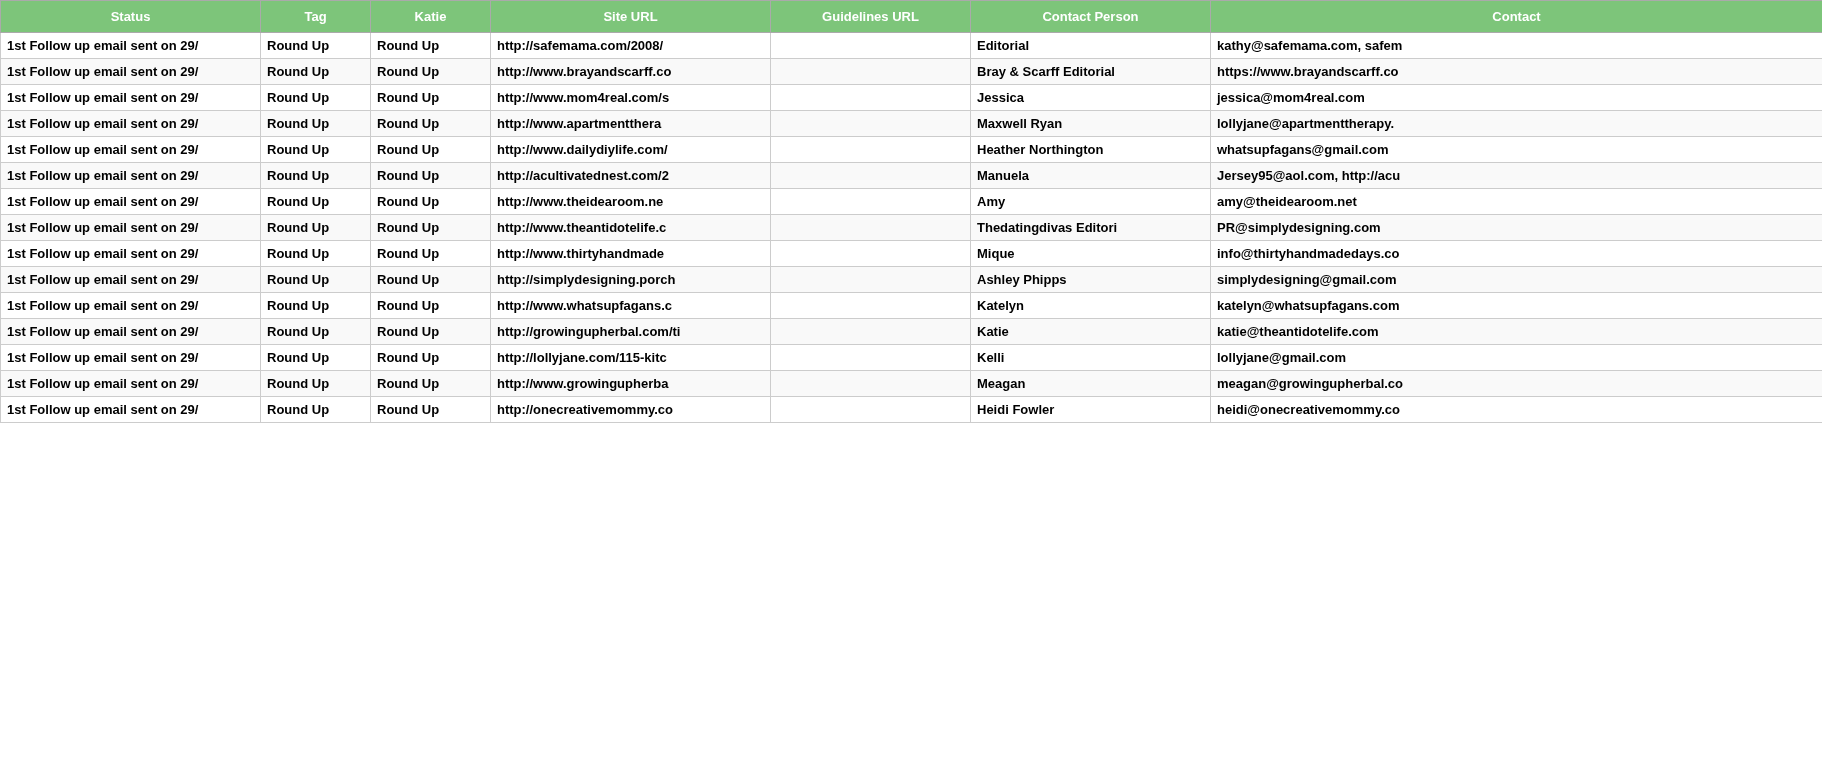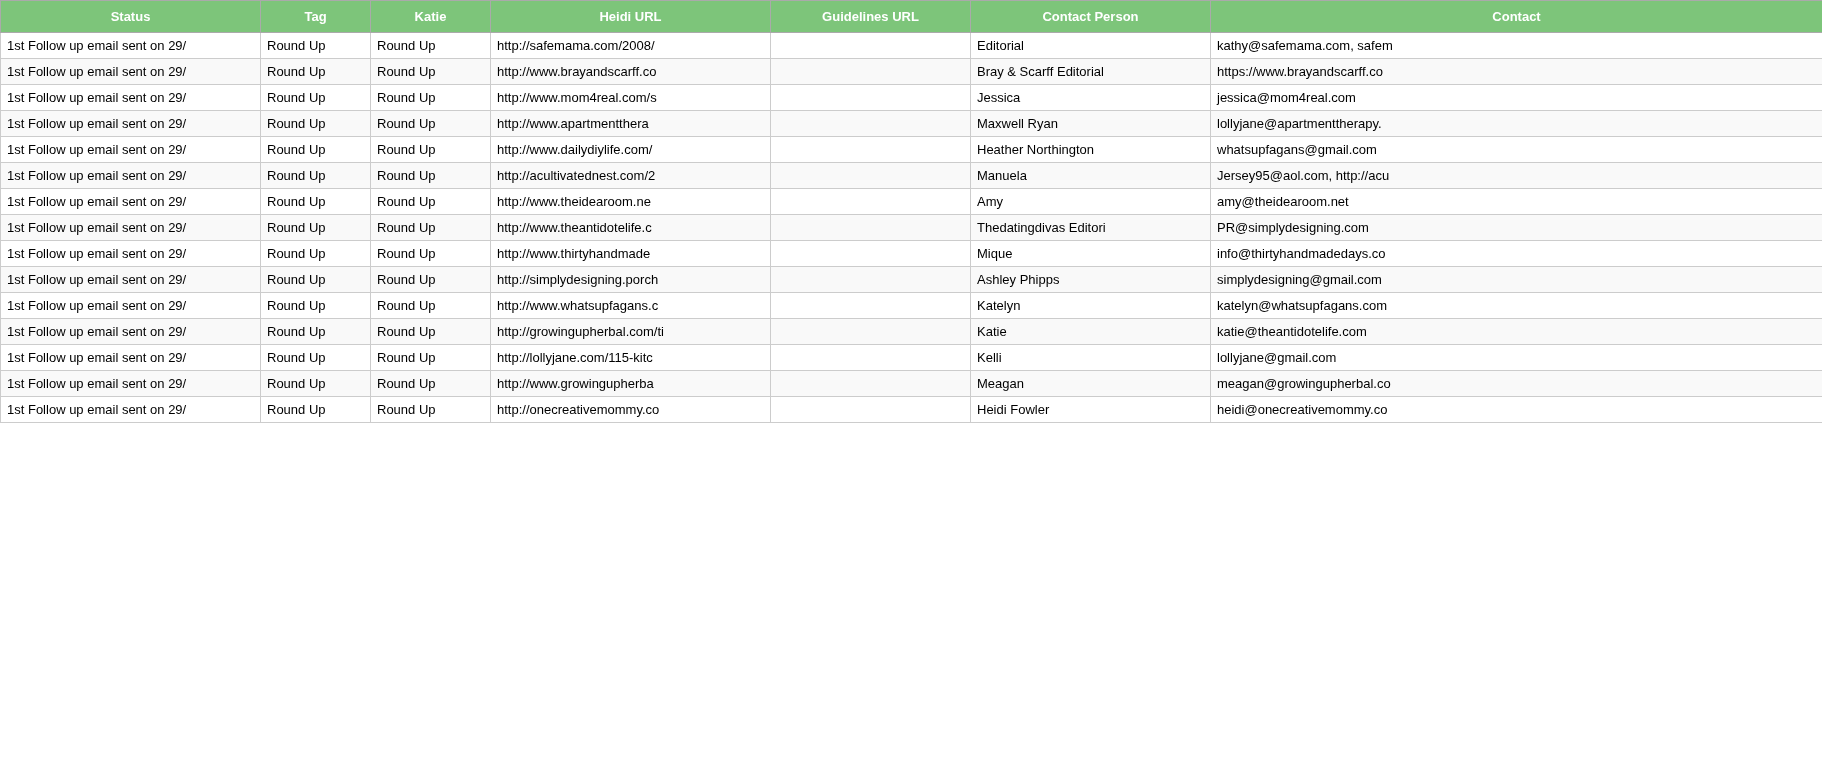--- a/index.html
+++ b/index.html
@@ -23,20 +23,21 @@
       color: #fff;
       font-weight: bold;
       text-align: center;
       padding: 8px 24px;
       border: 1px solid #aaa;
       white-space: nowrap;
       overflow: hidden;
     }
     tbody tr {
       background-color: #fff;
+      font-weight: bold;
     }
     tbody tr:nth-child(even) {
       background-color: #f9f9f9;
     }
     tbody td {
       padding: 5px 6px;
       border: 1px solid #ccc;
       white-space: nowrap;
       overflow: hidden;
       text-overflow: ellipsis;
@@ -61,21 +62,21 @@
     <col class="siteurl">
     <col class="guidelinesurl">
     <col class="contactperson">
     <col class="contact">
   </colgroup>
   <thead>
     <tr>
       <th>Status</th>
       <th>Tag</th>
       <th>Katie</th>
-      <th>Heidi URL</th>
+      <th>Site URL</th>
       <th>Guidelines URL</th>
       <th>Contact Person</th>
       <th>Contact</th>
     </tr>
   </thead>
   <tbody id="table-body">
   <tr>
         <td>1st Follow up email sent on 29/</td>
         <td>Round Up</td>
         <td>Round Up</td>

